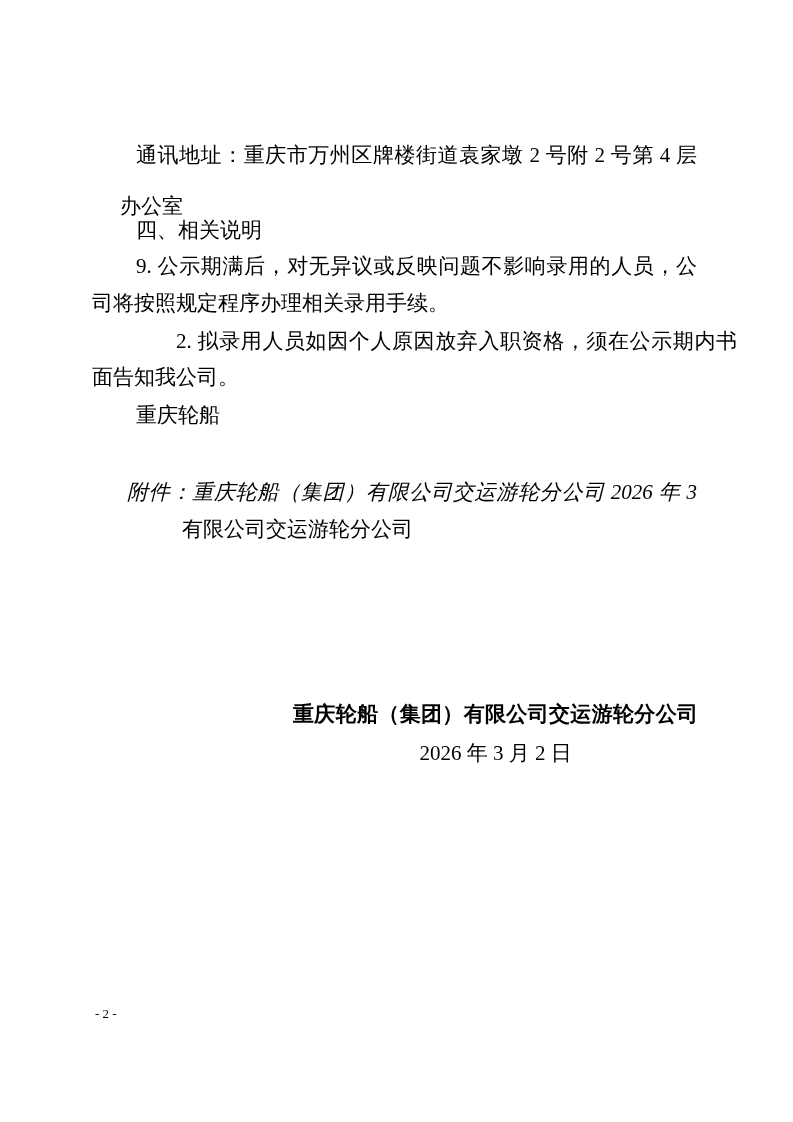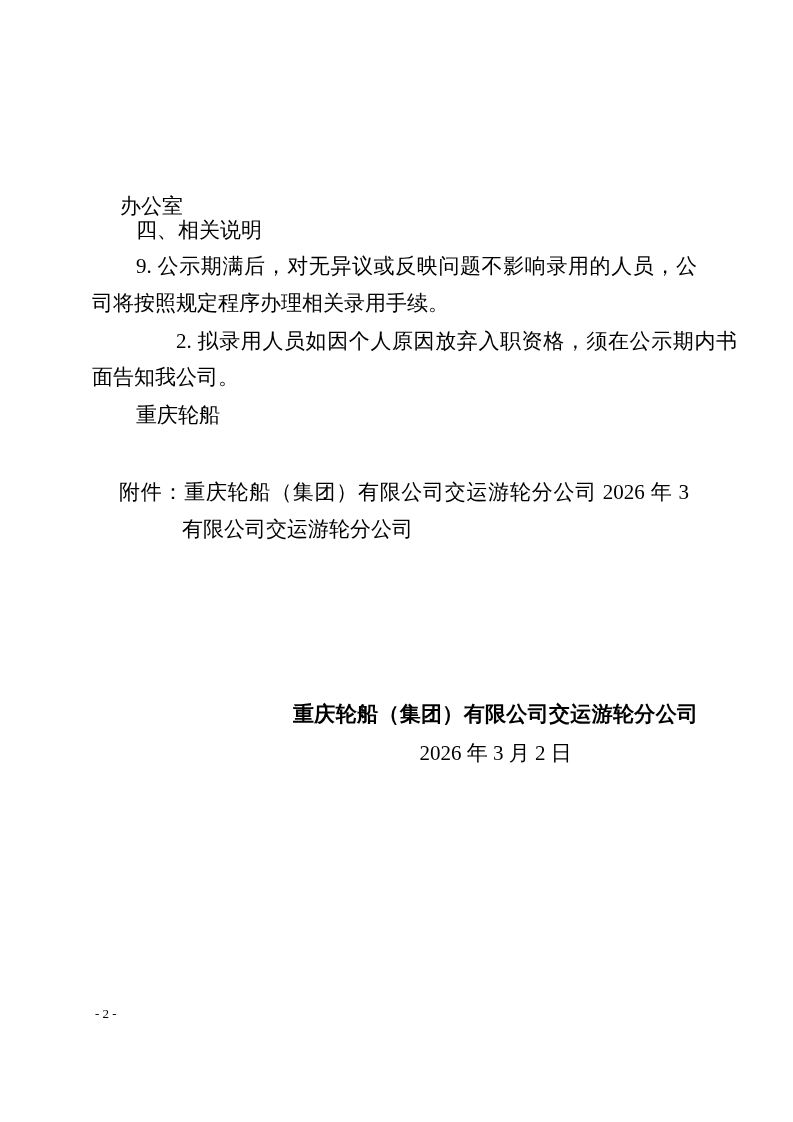--- a/index.html
+++ b/index.html
@@ -36,41 +36,42 @@
   .addr-1   { left: 136px; top: 141px; width: 561px; }
   .addr-2   { left: 92px;  top: 192px; margin-left: 28px; }
   
   .sec-head { left: 136px; top: 216px; }
   .item1-1  { left: 136px; top: 252px; width: 561px; }
   .item1-2  { left: 92px;  top: 289px; text-align: center; }
   .item2-1  { left: 152px; top: 327px; width: 561px; margin-left: 24px; }
   .item2-2  { left: 92px;  top: 363px; }
   .closing  { left: 136px; top: 401px; }
   
-  .attach-1 { left: 119px; top: 478px; width: 570px; }
+  .attach-1 { left: 127px; top: 478px; width: 570px; font-style: italic; }
   .attach-2 { left: 182px; top: 515px; }
   
   .sig-company { left: 293px; top: 700px; width: 405px; font-weight: bold; }
   .sig-date    { left: 293px; top: 739px; width: 405px; }
   
   .page-num {
     position: absolute;
     left: 95px;
     top: 1005px;
     font-size: 13px;
     line-height: 18px;
     color: #000000;
     white-space: nowrap;
   }
 </style>
 </head>
 <body>
 
 <div class="page">
 
+  <div class="line just addr-1">通讯地址：重庆市万州区牌楼街道袁家墩 2 号附 2 号第 4 层</div>
 
   <div class="line addr-2">办公室</div>
 
   <div class="line sec-head">四、相关说明</div>
 
   <div class="line just item1-1">9. 公示期满后，对无异议或反映问题不影响录用的人员，公</div>
 
   <div class="line item1-2">司将按照规定程序办理相关录用手续。</div>
 
   <div class="line just item2-1">2. 拟录用人员如因个人原因放弃入职资格，须在公示期内书</div>

